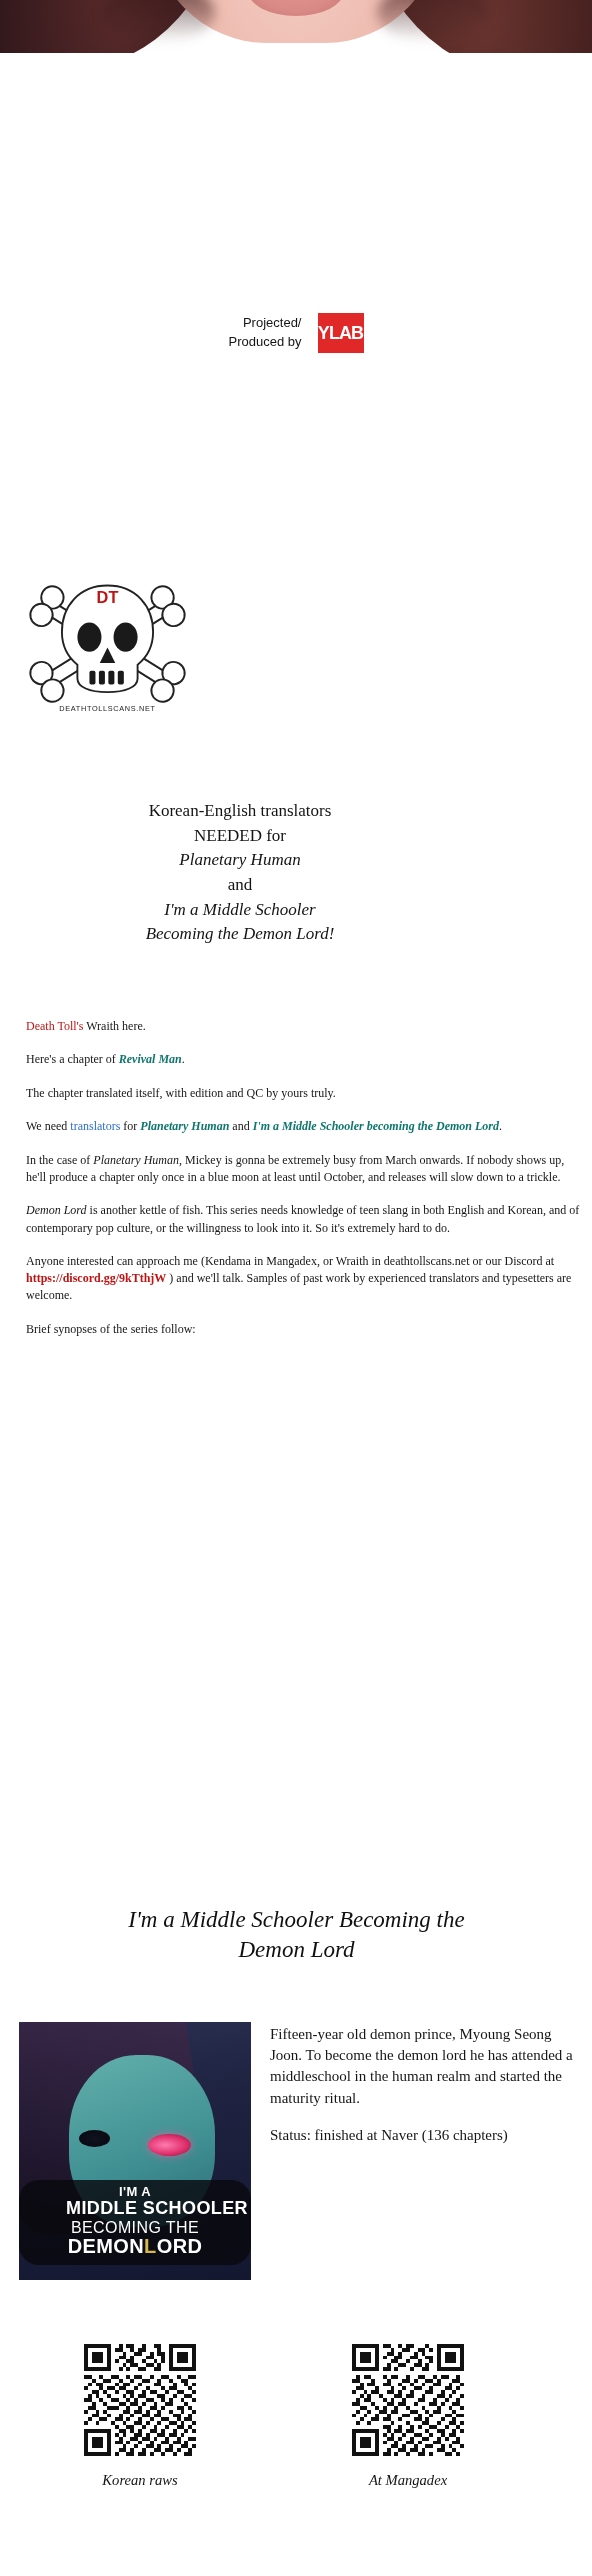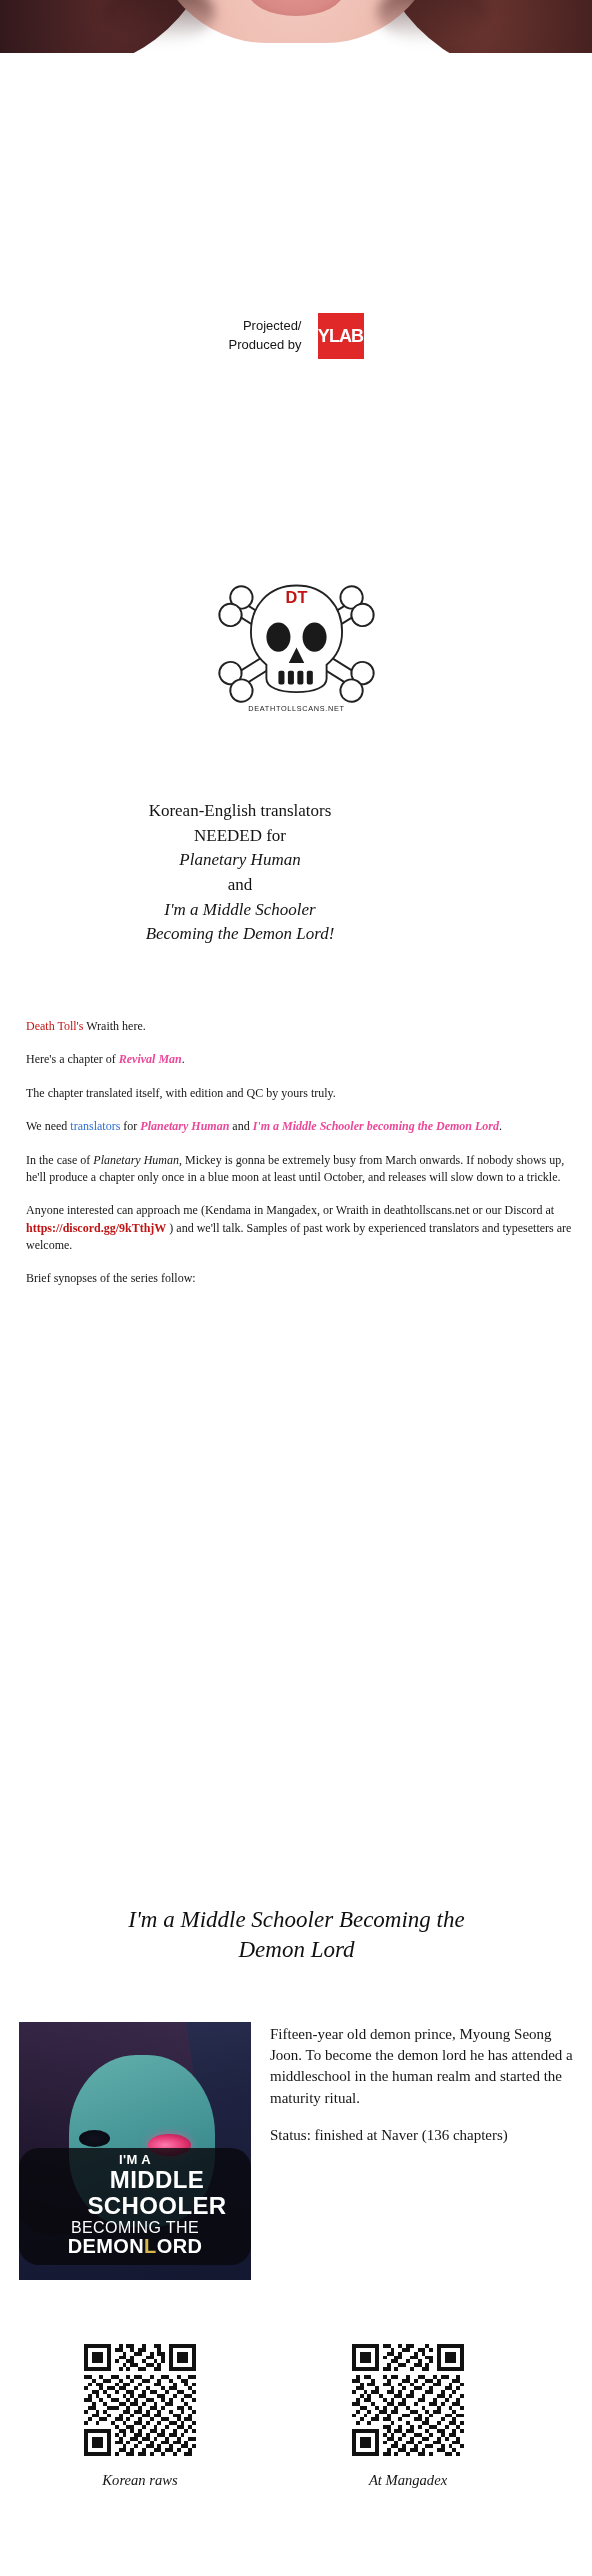--- a/index.html
+++ b/index.html
@@ -87,40 +87,40 @@
     gap: 16px;
   }
   .produced-text {
     font-family: "Liberation Sans", sans-serif;
     font-size: 13px;
     line-height: 1.45;
     text-align: right;
     color: #151515;
   }
   .ylab-logo {
-    width: 46px; height: 46px;
+    width: 46px; height: 40px;
     background: #e02828;
     display: flex;
     align-items: center;
     justify-content: center;
     color: #ffffff;
     font-family: "Liberation Sans", sans-serif;
     font-weight: bold;
     font-size: 18px;
     letter-spacing: -0.9px;
   }
 
   
   .skull-wrap {
     position: absolute;
     top: 558px; left: 0;
     width: 592px;
     display: flex;
     flex-direction: column;
-    align-items: center;
+    align-items: flex-start;
   }
   .skull-svg { display: block; }
 
   
   .recruit {
     position: absolute;
     top: 799px; left: 0;
     width: 480px;
     text-align: center;
     font-size: 17px;
@@ -135,21 +135,21 @@
     top: 1018px;
     left: 26px;
     width: 555px;
     font-size: 12px;
     line-height: 1.43;
     color: #161616;
   }
   .body-copy p { margin: 0 0 16.3px 0; }
   .red { color: #c01414; }
   .red-b { color: #c01414; font-weight: bold; }
-  .red-i { color: #ec4899; font-style: italic; font-weight: bold; }
+  .red-i { color: #0f766e; font-style: italic; font-weight: bold; }
   .bluelink { color: #2f6fd0; }
   .it { font-style: italic; }
 
   
   .series-title {
     position: absolute;
     top: 1905px; left: 26px;
     width: 541px;
     text-align: center;
     font-size: 23px;
@@ -209,21 +209,21 @@
     width: 232px;
     padding: 5.2px 0 6.9px 0;
     background: rgba(8,8,14,.82);
     text-align: center;
     font-family: "Liberation Sans", sans-serif;
     color: #ffffff;
     line-height: 1.08;
     border-radius: 20px;
   }
   .cover-band .l1 { font-size: 13px; font-weight: bold; letter-spacing: 0.4px; }
-  .cover-band .l2 { font-size: 24px; font-weight: bold; letter-spacing: 0.4px; margin-left: 44px; }
+  .cover-band .l2 { font-size: 18px; font-weight: bold; letter-spacing: 0.4px; margin-left: 44px; }
   .cover-band .l3 { font-size: 16px; font-weight: normal; letter-spacing: 0.4px; }
   .cover-band .l4 { font-size: 20px; font-weight: bold; letter-spacing: 0.4px; }
   .cover-band .l4 .hl { color: #d6b94a; }
   .synopsis {
     font-size: 15px;
     line-height: 1.42;
     color: #161616;
     padding-top: 1.7px;
   }
   .synopsis p { margin: 0 0 16.3px 0; }
@@ -323,20 +323,23 @@
     </p>
     <p>
       <span>Here's a chapter of </span><span class="red-i">Revival Man</span><span>.</span>
     </p>
     <p>The chapter translated itself, with edition and QC by yours truly.</p>
     <p>
       <span>We need </span><span class="bluelink">translators</span><span> for </span><span class="red-i">Planetary Human</span><span> and </span><span class="red-i">I'm a Middle Schooler becoming the Demon Lord</span><span>.</span>
     </p>
     <p>
       <span>In the case of </span><span class="it">Planetary Human</span><span>, Mickey is gonna be extremely busy from March onwards. If nobody shows up, he'll produce a chapter only once in a blue moon at least until October, and releases will slow down to a trickle.</span>
+    </p>
+    <p>
+      <span class="it">Demon Lord</span><span> is another kettle of fish. This series needs knowledge of teen slang in both English and Korean, and of contemporary pop culture, or the willingness to look into it. So it's extremely hard to do.</span>
     </p>
     <p>
       <span>Anyone interested can approach me (Kendama in Mangadex, or Wraith in deathtollscans.net or our Discord at </span><span class="red-b">https://discord.gg/9kTthjW</span><span> ) and we'll talk. Samples of past work by experienced translators and typesetters are welcome.</span>
     </p>
     <p>Brief synopses of the series follow:</p>
   </div>
 
   <div class="series-title">
     <div>I'm a Middle Schooler Becoming the</div>
     <div>Demon Lord</div>

